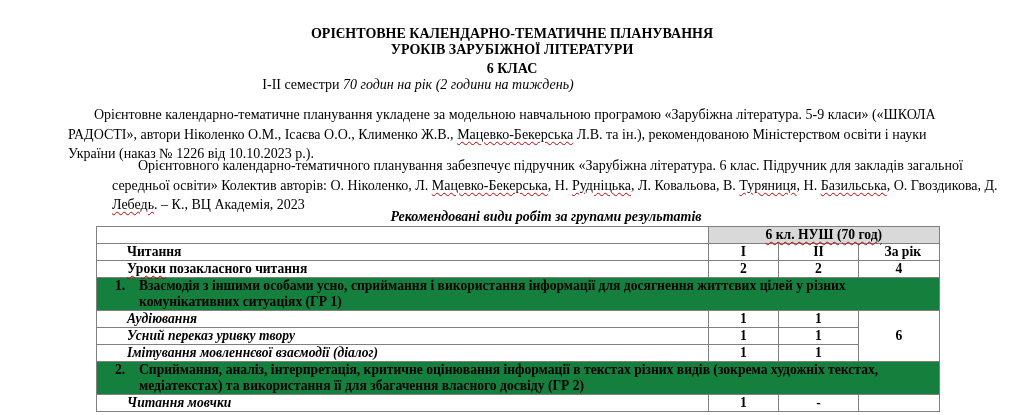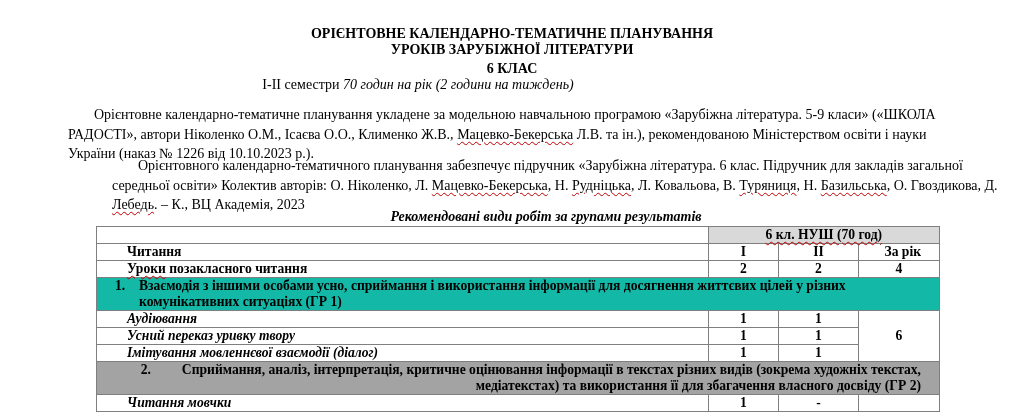--- a/index.html
+++ b/index.html
@@ -42,22 +42,22 @@
   }
   .c0 { width: 574px; }
   .c1 { width: 66px; }
   .c2 { width: 75px; }
   .c3 { width: 76px; }
   .lab { padding-left: 30px !important; font-weight: bold; }
   .sub { padding-left: 30px !important; font-weight: bold; font-style: italic; }
   .num { text-align: center; font-weight: bold; }
   .hdr-gray { background: #d9d9d9; text-align: center; font-weight: bold; }
   .hdr-right { text-align: right; font-weight: bold; }
-  .grp1 td { background: #14b8a6; }
-  .grp2 td { background: #a3a3a3; text-align: right; }
+  .grp1 td { background: #15803d; }
+  .grp2 td { background: #15803d; }
   .grp td { font-weight: bold; padding: 1px 6px 1px 12px; line-height: 17px; }
   .grp .gn { display: inline-block; width: 24px; }
   .grp .gtext { display: inline-block; vertical-align: top; width: 770px; }
 </style>
 </head>
 <body>
 
 <div class="title t1">ОРІЄНТОВНЕ КАЛЕНДАРНО-ТЕМАТИЧНЕ ПЛАНУВАННЯ</div>
 <div class="title t2">УРОКІВ ЗАРУБІЖНОЇ ЛІТЕРАТУРИ</div>
 <div class="title t3">6 КЛАС</div>

